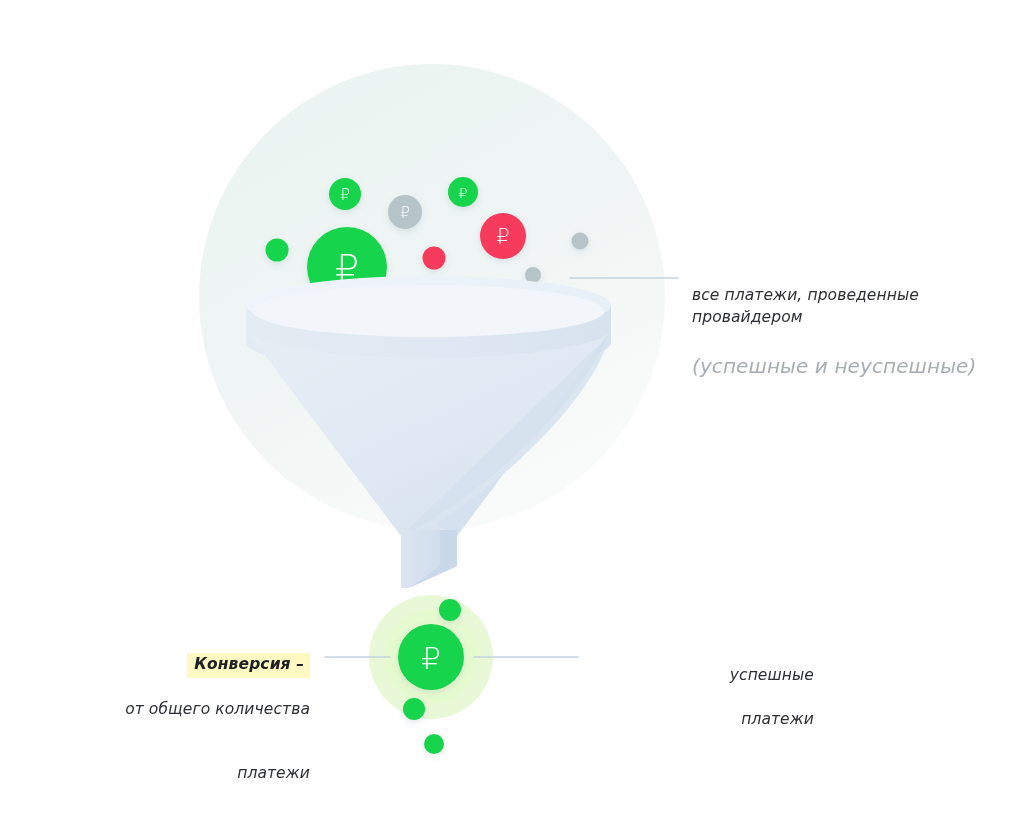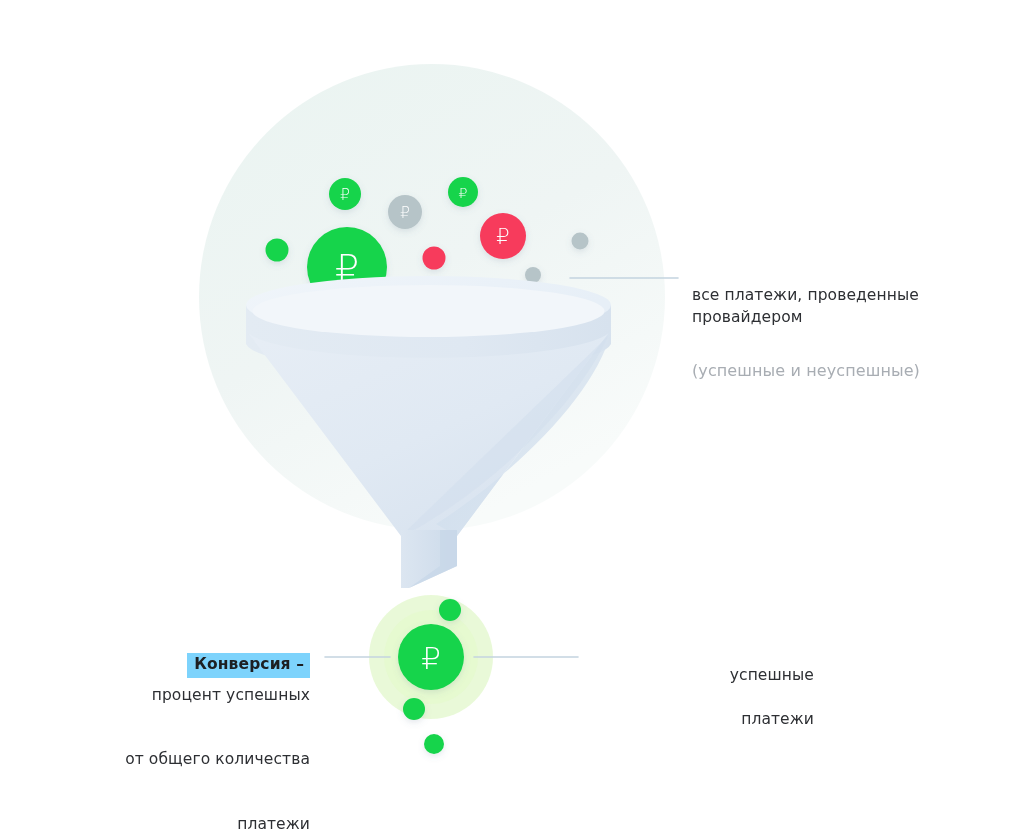--- a/index.html
+++ b/index.html
@@ -24,41 +24,42 @@
     top: 0;
     width: 1024px;
     height: 830px;
     display: block;
   }
 
   
   .anno {
     position: absolute;
     font-family: "DejaVu Sans", sans-serif;
+    font-style: italic;
     line-height: 1.42;
     white-space: pre-line;
   }
 
   #anno-top {
     left: 692px;
     top: 261px;
     width: 300px;
     text-align: left;
   }
   #anno-top .primary {
     display: block;
     font-size: 15.5px;
     color: #2d2f33;
     letter-spacing: 0.1px;
   }
   #anno-top .secondary {
     display: block;
-    font-size: 16px;
+    font-size: 20px;
     color: #a8adb3;
-    margin-top: 10px;
+    margin-top: 2px;
     letter-spacing: 0.1px;
   }
 
   #anno-bottom-right {
     left: 594px;
     top: 641px;
     width: 220px;
     text-align: right;
   }
   #anno-bottom-right .line {
@@ -69,21 +70,21 @@
   }
 
   #anno-bottom-left {
     left: 40px;
     top: 630px;
     width: 270px;
     text-align: right;
   }
   #anno-bottom-left .hl {
     display: inline-block;
-    background: #7dd3fc;
+    background: #fef9c3;
     color: #1d1f22;
     font-weight: bold;
     font-size: 15.5px;
     padding: 3px 6px 4px 7px;
     letter-spacing: 0.1px;
     line-height: 1.15;
   }
   #anno-bottom-left .line {
     display: block;
     font-size: 15.5px;
@@ -265,18 +266,17 @@
     <span class="secondary">(успешные и неуспешные)</span>
   </div>
 
   <div class="anno" id="anno-bottom-right">
     <span class="line">успешные</span>
     <span class="line">платежи</span>
   </div>
 
   <div class="anno" id="anno-bottom-left">
     <span class="hl">Конверсия –</span>
-    <span class="line first">процент успешных</span>
     <span class="line">от общего количества</span>
     <span class="line">платежи</span>
   </div>
 
 </div>
 
 </body></html>

